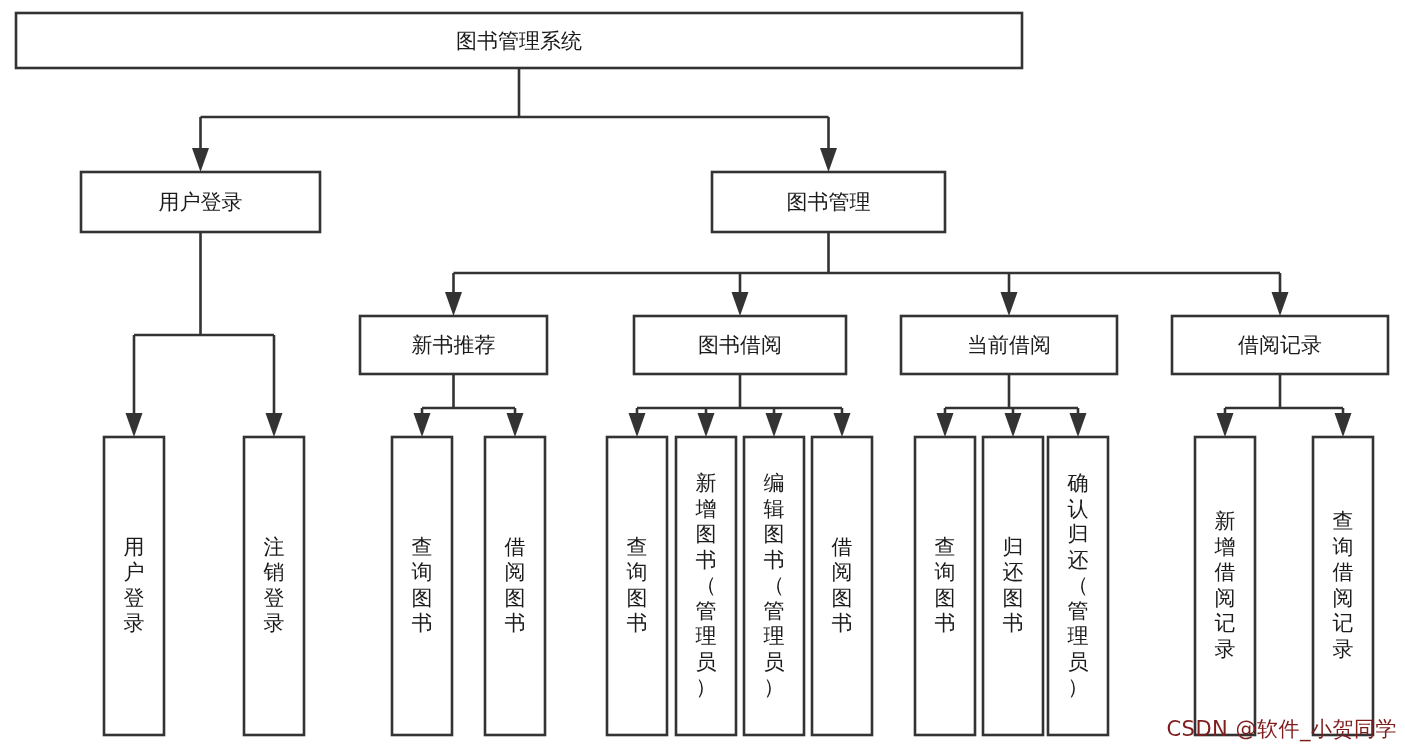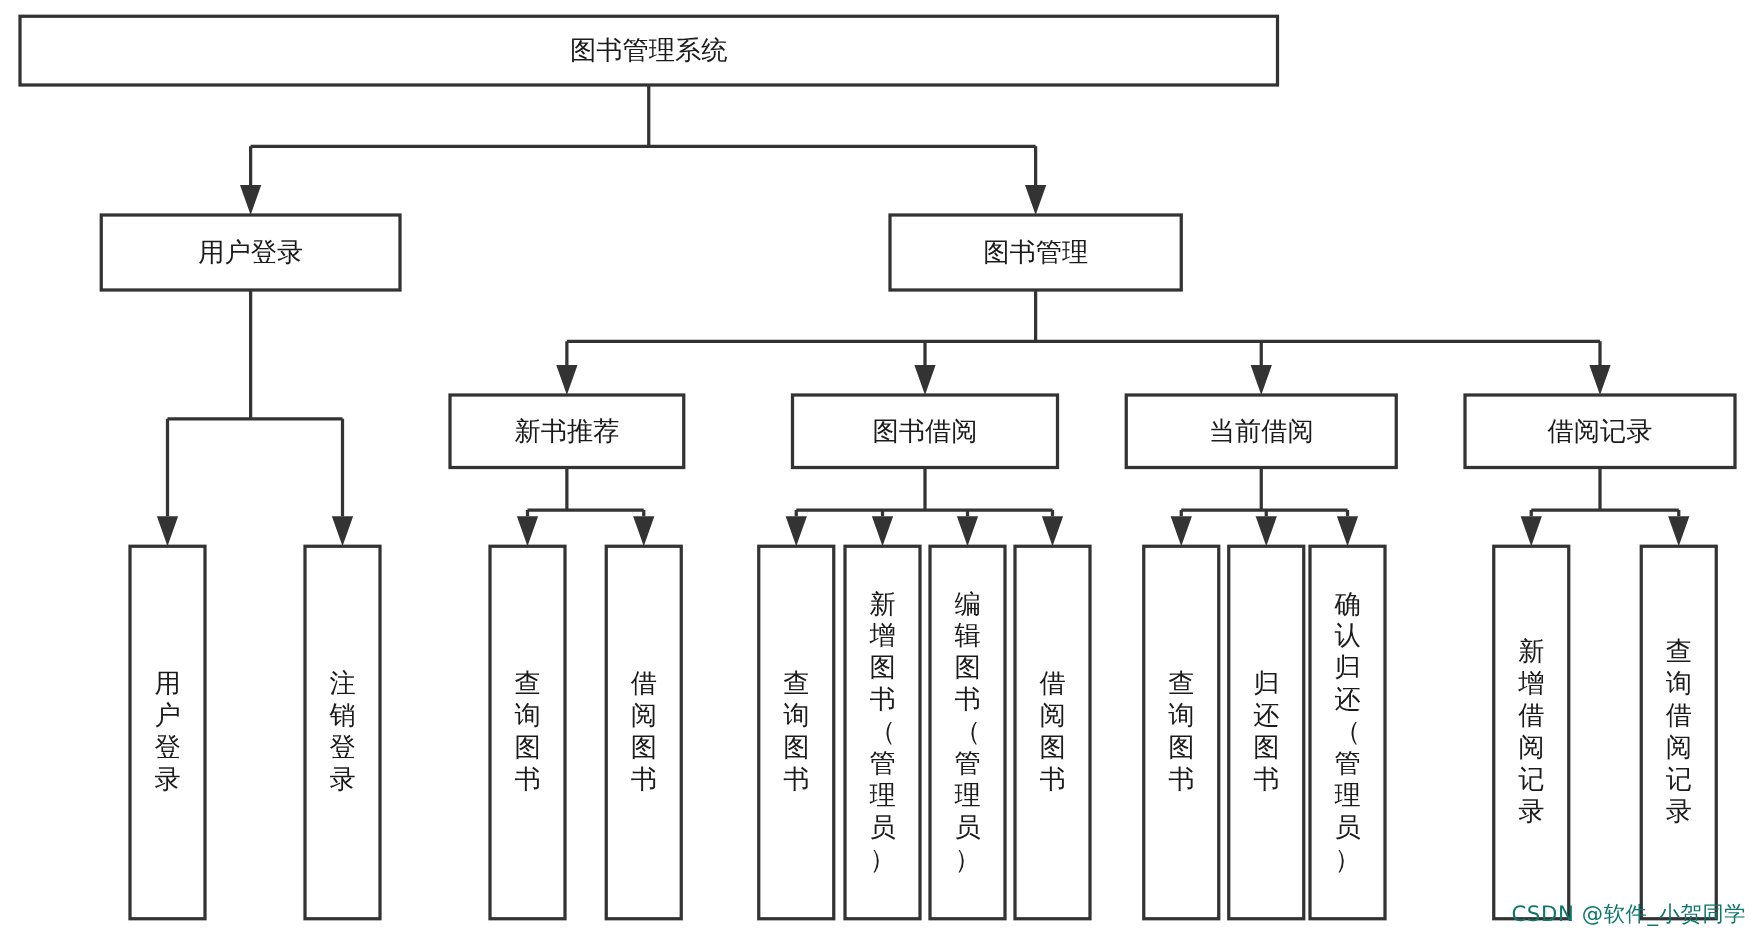--- a/index.html
+++ b/index.html
@@ -52,22 +52,22 @@
   }
   .arrow-head {
     fill: #333333;
     stroke: none;
   }
   .watermark {
     position: absolute;
     right: 8px;
     bottom: 4px;
     font-family: "DejaVu Sans", "Liberation Sans", sans-serif;
-    font-size: 17px;
-    color: #0f766e;
+    font-size: 21px;
+    color: #7f1d1d;
     white-space: nowrap;
     letter-spacing: 0.5px;
     pointer-events: none;
   }
 </style>
 </head>
 <body>
 
 <div id="diagram-root">
   <svg id="tree-svg" viewBox="0 0 1405 747">

